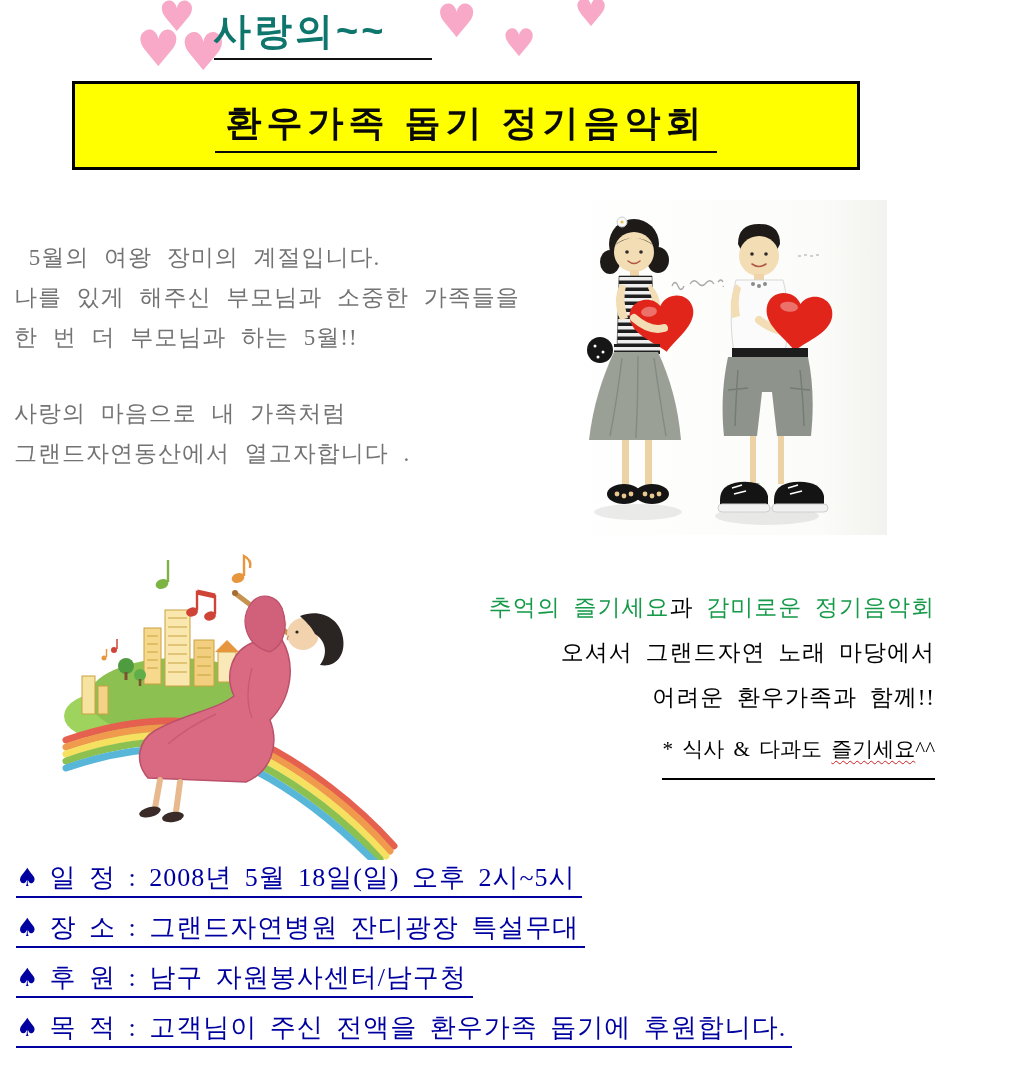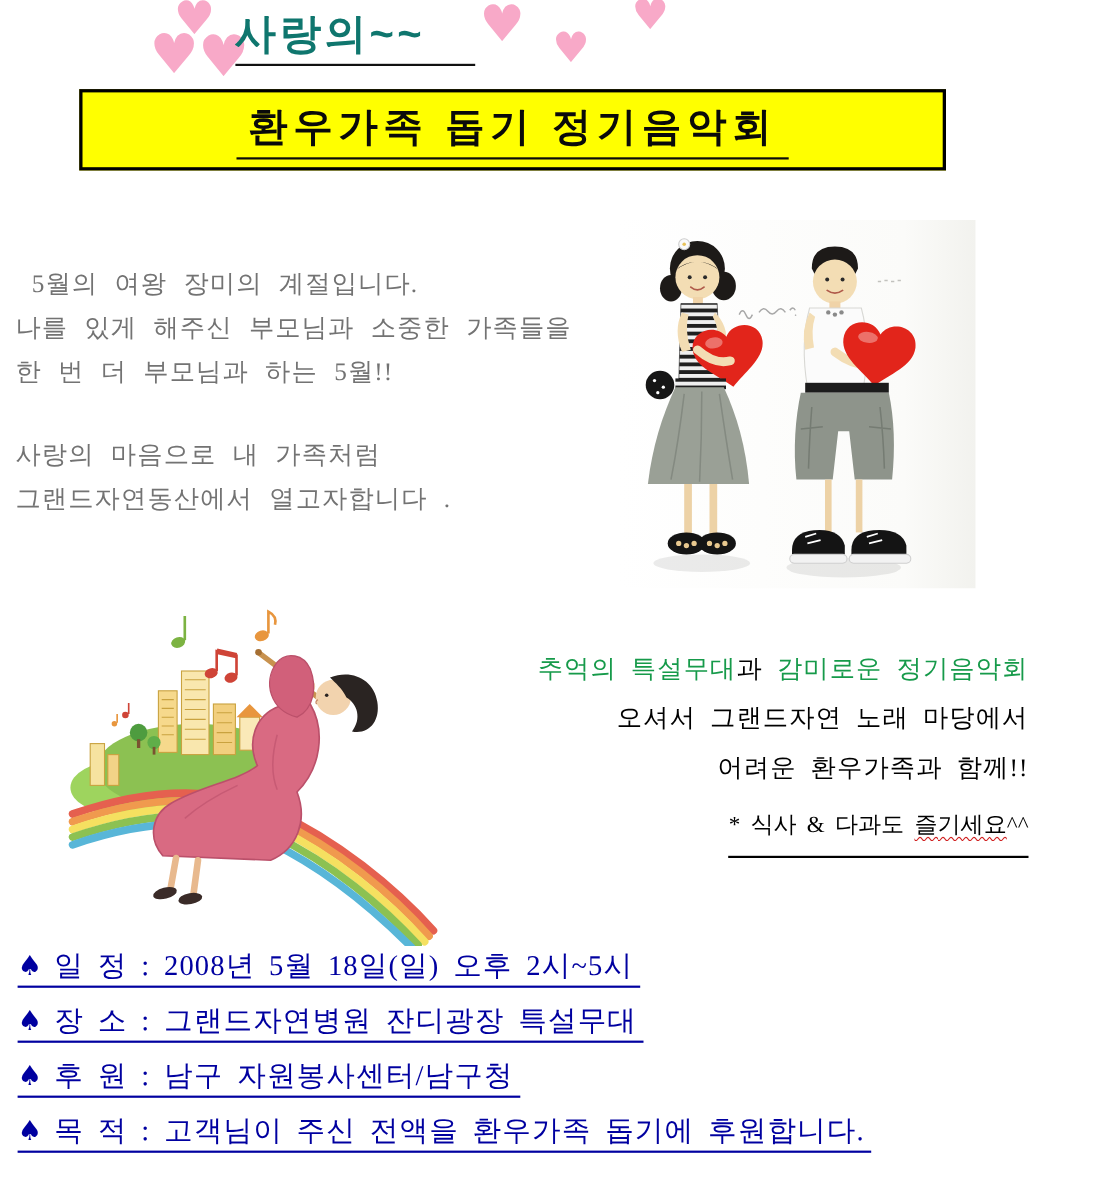--- a/index.html
+++ b/index.html
@@ -19,21 +19,21 @@
   .heart.h2{left:136px;top:24px;font-size:50px;}
   .heart.h3{left:180px;top:26px;font-size:52px;}
   .heart.h4{left:436px;top:-2px;font-size:46px;}
   .heart.h5{left:502px;top:24px;font-size:38px;}
   .heart.h6{left:574px;top:-6px;font-size:38px;}
   .main-title{position:absolute;left:213px;top:6px;font-family:"Liberation Sans", sans-serif;
     font-weight:900;font-size:38px;letter-spacing:3px;color:#0f766e;}
   .title-underline{position:absolute;left:214px;top:58px;width:218px;border-top:2px solid #111;}
 
   
-  .banner{position:absolute;left:72px;top:81px;width:788px;height:74px;background:var(--banner_yellow);
+  .banner{position:absolute;left:72px;top:81px;width:788px;height:89px;background:var(--banner_yellow);
     border:3px solid #000;display:flex;align-items:center;justify-content:center;}
   .banner-text{font-family:"Liberation Sans", sans-serif;font-weight:900;font-size:36px;
     letter-spacing:5px;color:#0a0a0a;border-bottom:2px solid #0a0a0a;padding:0 10px 3px 10px;}
 
   
   .intro{position:absolute;left:14px;top:238px;font-size:23px;color:#737373;}
   .intro .line{line-height:40px;white-space:pre-wrap;word-spacing:8px;letter-spacing:1px;}
   .intro .para2{margin-top:36px;}
 
   
@@ -252,21 +252,21 @@
 
       <path d="M104 232 L99 260" stroke="#e8b98e" stroke-width="6" stroke-linecap="round"></path>
       <path d="M124 234 L120 264" stroke="#e8b98e" stroke-width="6" stroke-linecap="round"></path>
       <ellipse cx="94" cy="264" rx="11" ry="5" fill="#3a2b28" transform="rotate(-14 94 264)"></ellipse>
       <ellipse cx="117" cy="269" rx="11" ry="5" fill="#3a2b28" transform="rotate(-10 117 269)"></ellipse>
     </svg>
   </div>
 
   <div class="invite">
     <div class="iline">
-      <span class="green">추억의 특설무대</span><span>과 </span><span class="green">감미로운 정기음악회</span>
+      <span class="green">추억의 즐기세요</span><span>과 </span><span class="green">감미로운 정기음악회</span>
     </div>
     <div class="iline">오셔서 그랜드자연 노래 마당에서</div>
     <div class="iline">어려운 환우가족과 함께!!</div>
     <div class="note-line">
       <span class="note-u">
         <span>* 식사 &amp; 다과도 </span><span class="wavy">즐기세요</span><span>^^</span>
       </span>
     </div>
   </div>
 

